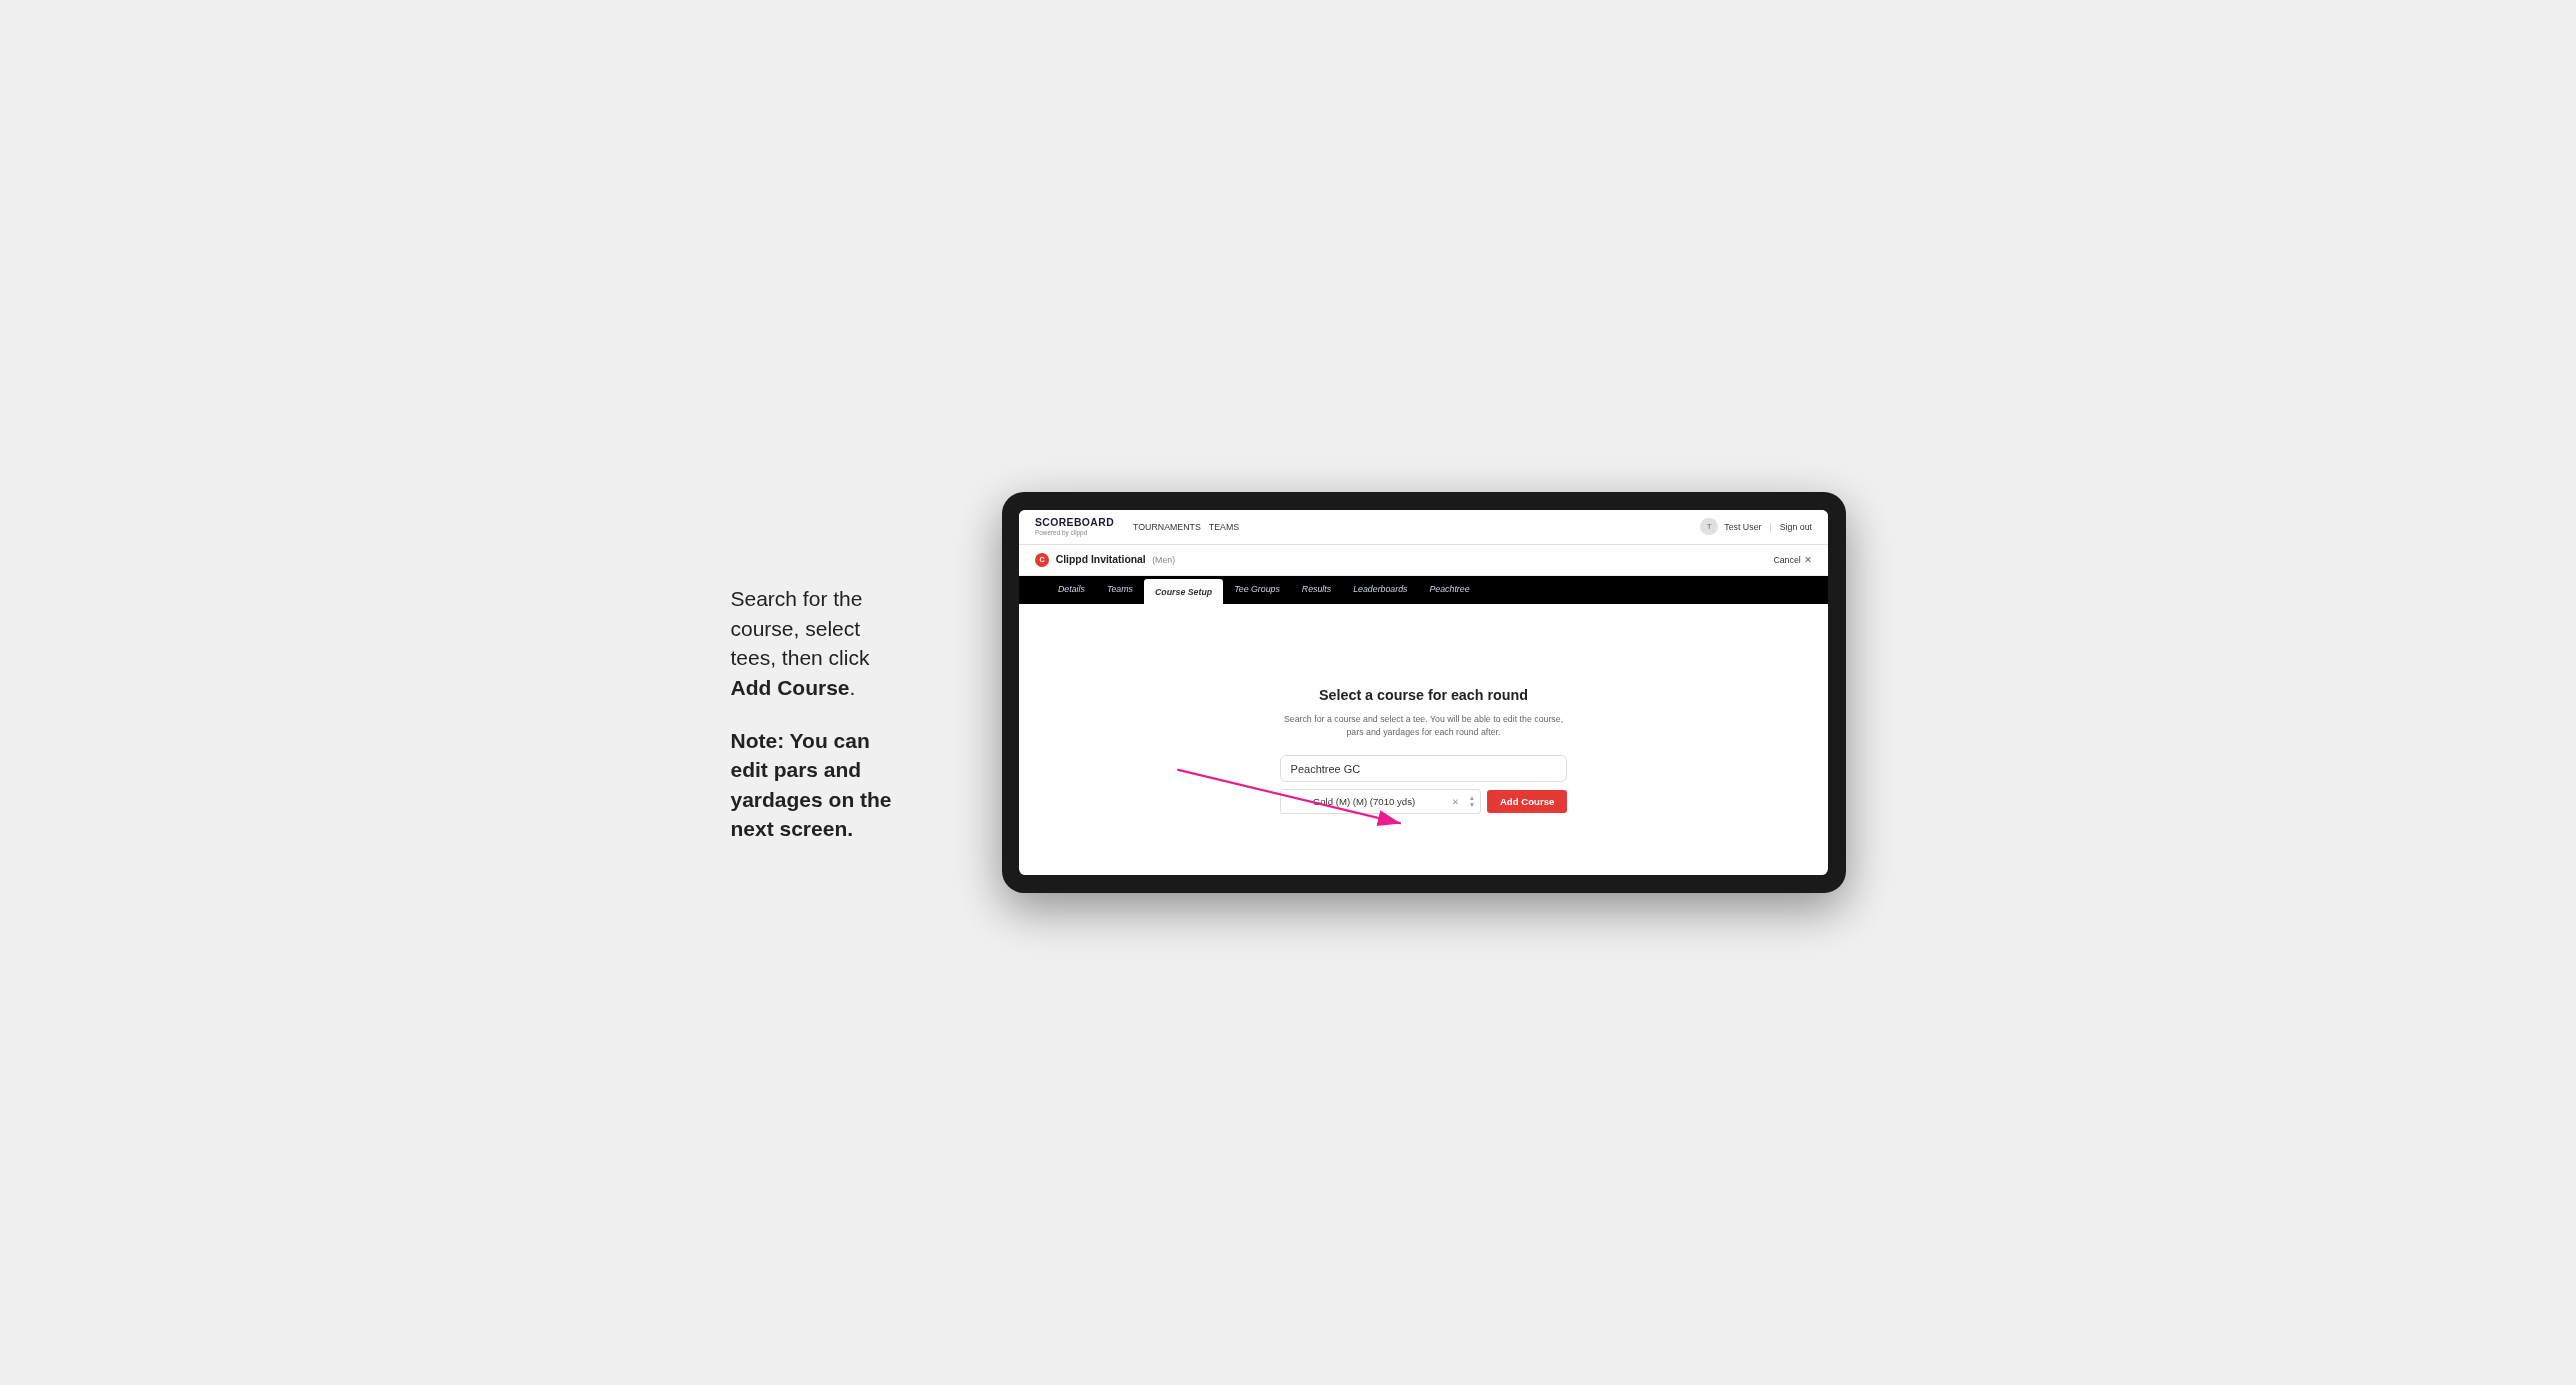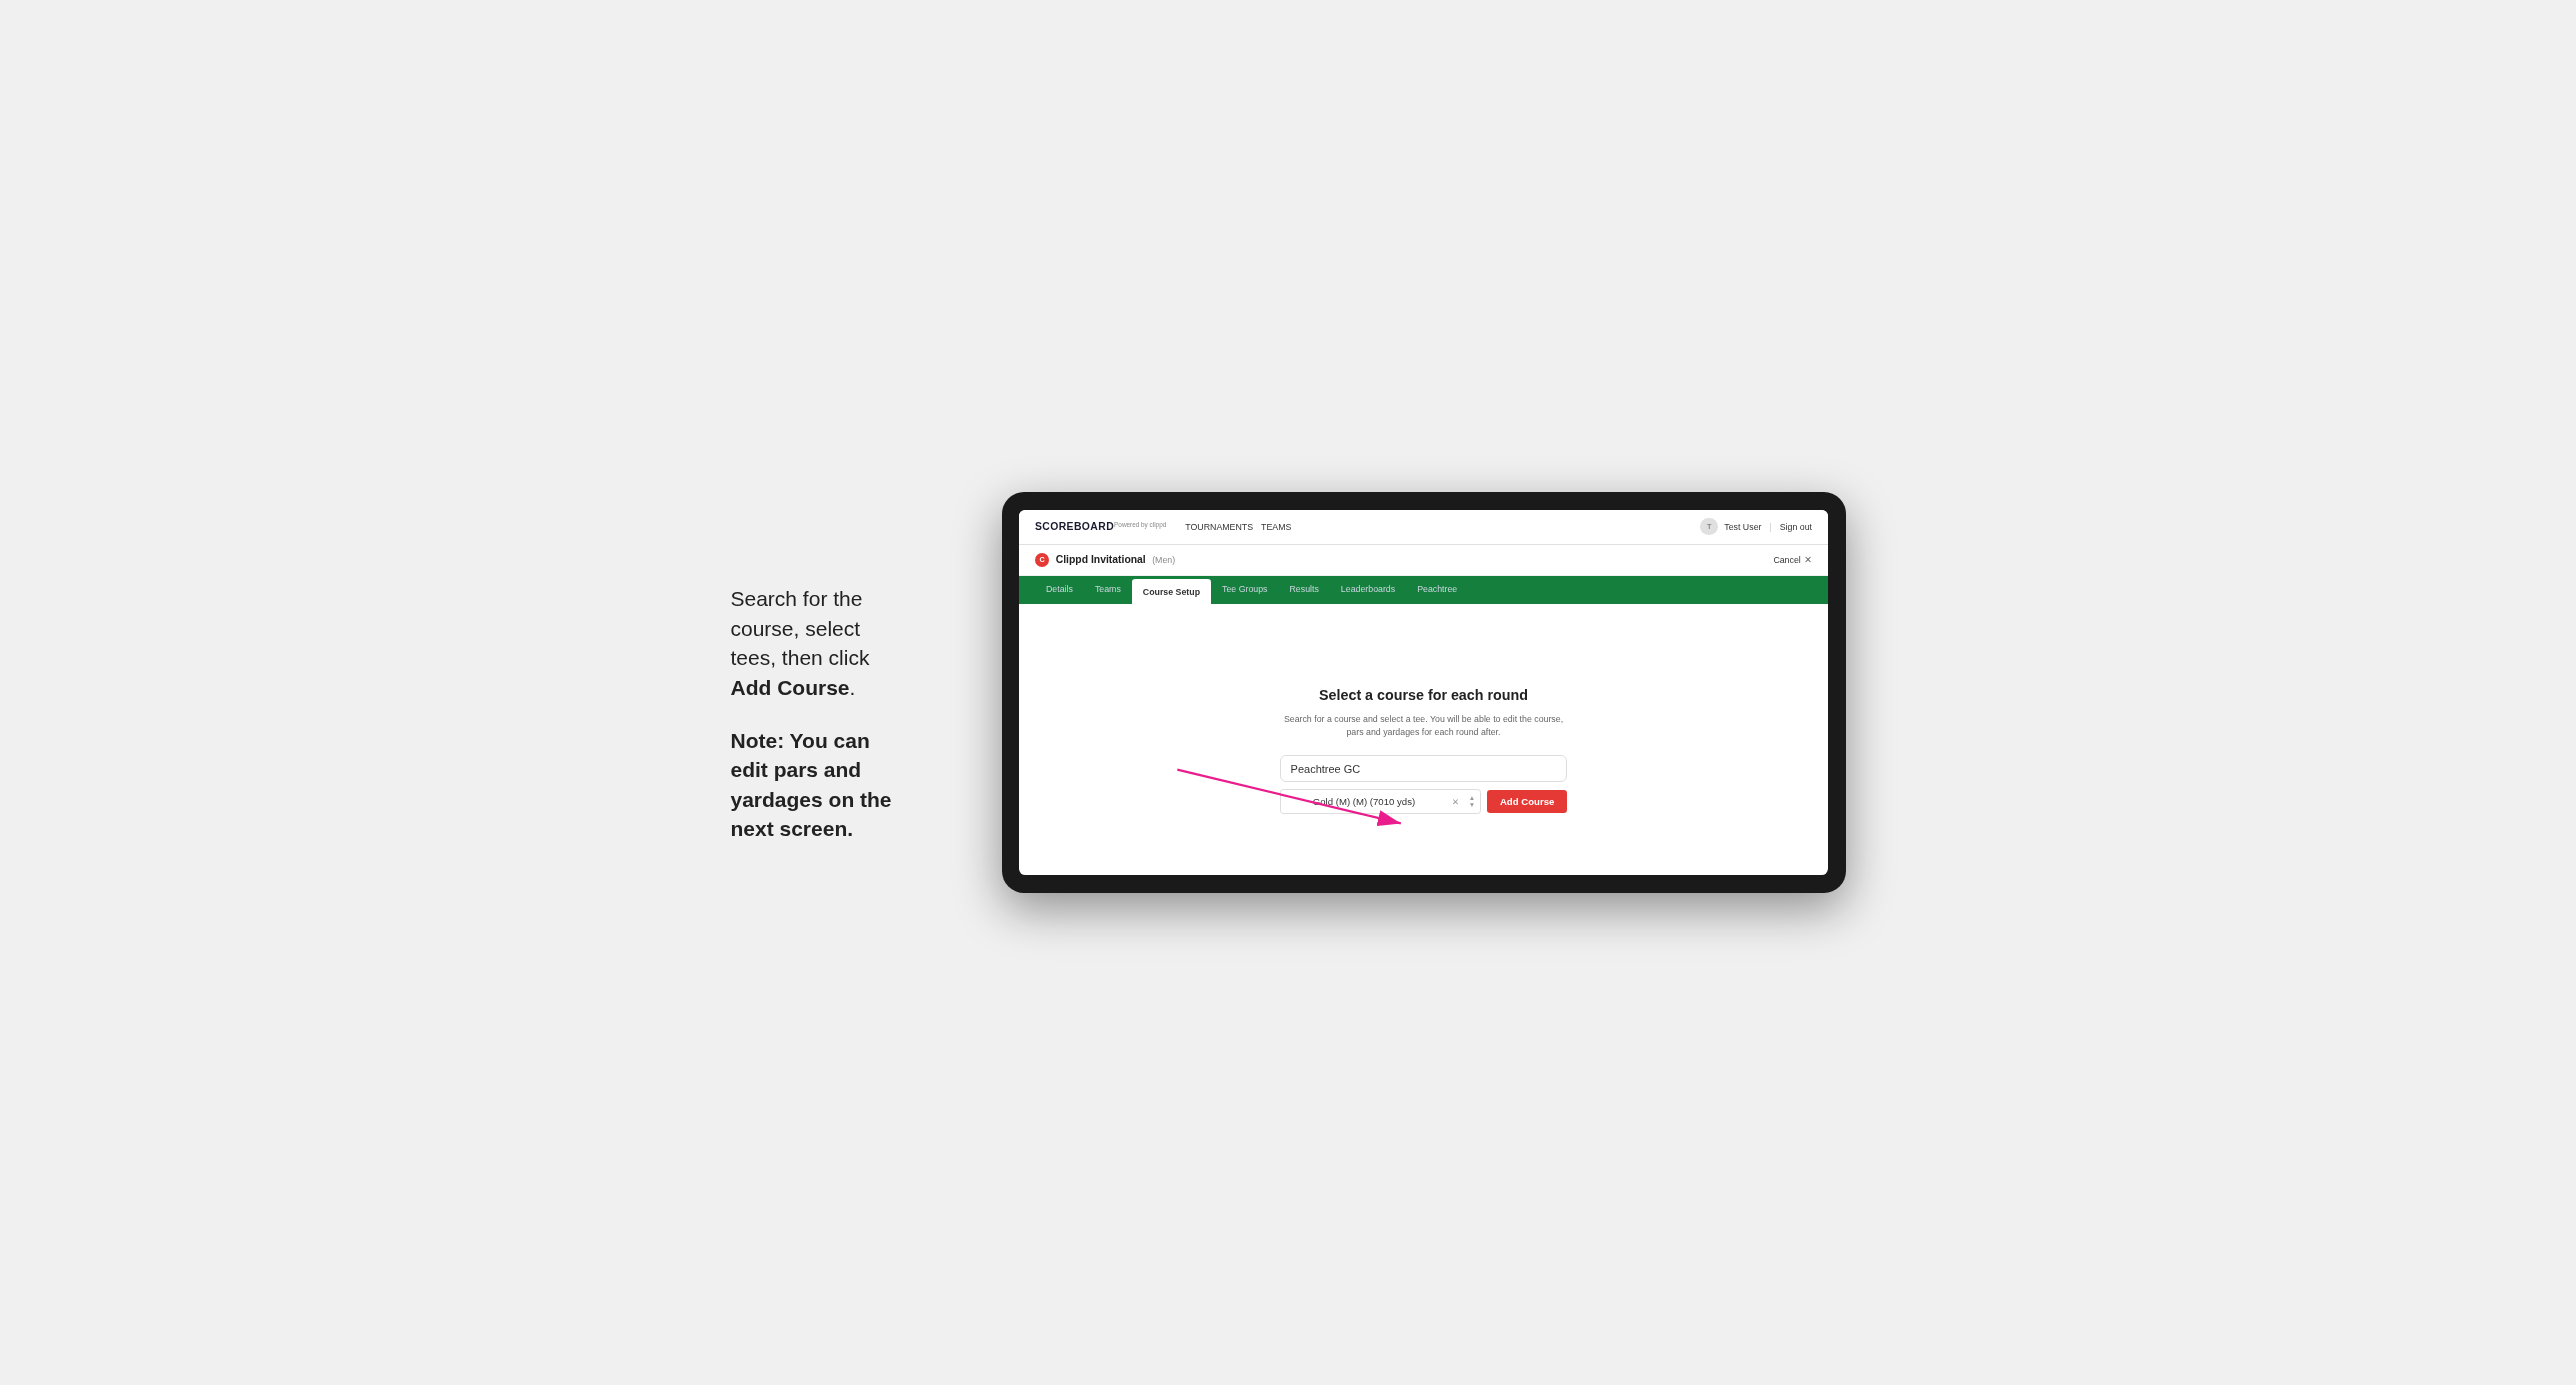--- a/index.html
+++ b/index.html
@@ -67,21 +67,21 @@
     }
 
     .navbar-left {
       display: flex;
       align-items: center;
       gap: 19px;
     }
 
     .brand {
       display: flex;
-      flex-direction: row;
+      flex-direction: column;
       line-height: 1.1;
     }
 
     .brand-title {
       font-size: 10.4px;
       font-weight: 800;
       color: #1a1a2e;
       letter-spacing: 0.4px;
       text-transform: uppercase;
     }
@@ -184,23 +184,24 @@
       gap: 3.2px;
     }
 
     .cancel-x {
       font-size: 9.6px;
       color: #666;
     }
 
     
     .tabs-bar {
-      background: #15803d;
-      display: flex;
-      padding: 0 16px;
+      background: #000000;
+      display: flex;
+      padding: 0 28px;
+      font-style: italic;
     }
 
     .tab-item {
       padding: 8px 11px;
       font-size: 8.8px;
       color: #cbd5e0;
       cursor: pointer;
       border-bottom: 1.6px solid transparent;
     }
 

